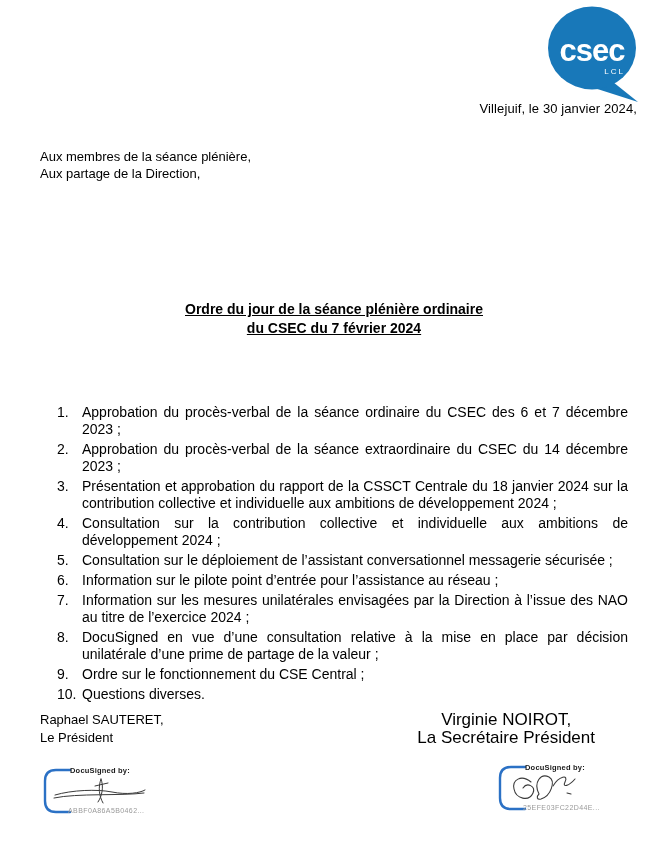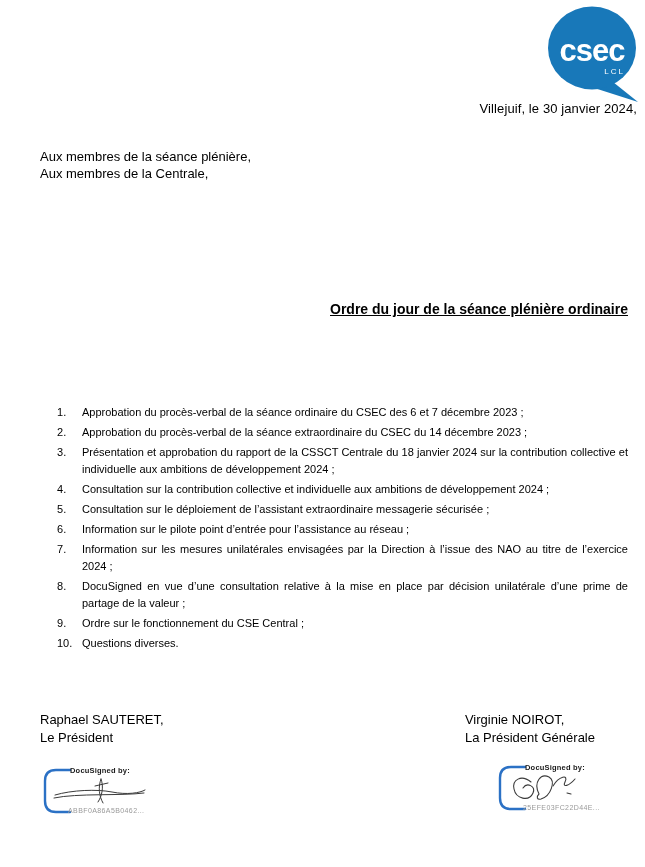--- a/index.html
+++ b/index.html
@@ -28,49 +28,49 @@
 
   
   .recipients {
     position:absolute; top:149px; left:40px;
     font-size:13px; line-height:16.8px;
   }
 
   
   .title-block {
     position:absolute; top:300px; left:40px; right:17px;
-    text-align:right; font-weight:bold;
+    text-align:center; font-weight:bold;
     font-size:14px; line-height:19.3px;
   }
   .u { text-decoration:underline; }
 
   
   .agenda { position:absolute; top:404px; left:40px; right:17px; }
   .agenda ol { list-style:none; counter-reset:item; padding-left:42px; }
   .agenda li {
     counter-increment:item;
     position:relative;
-    font-size:11px; line-height:17px;
+    font-size:14px; line-height:17px;
     margin-bottom:3px;
     text-align:justify;
   }
   .agenda li::before {
     content:counter(item) ".";
     position:absolute; left:-25px;
     text-align:left;
   }
 
   
   .sig-left {
     position:absolute; top:711px; left:40px;
     font-size:13px; line-height:17.5px;
   }
   .sig-right {
     position:absolute; top:711px; right:50px;
-    font-size:13px; line-height:17.5px; 
+    font-size:17px; line-height:17.5px; text-align:center;
   }
 
   
   .ds { position:absolute; width:130px; height:58px; }
   .ds-left  { left:42px;  top:765px; }
   .ds-right { left:497px; top:762px; }
   .ds-bracket { position:absolute; left:0; top:2px; }
   .ds-label {
     position:absolute; left:28px; top:1px;
     font-size:7.5px; font-weight:bold; letter-spacing:0.2px; color:#1a1a1a;
@@ -96,49 +96,50 @@
       <ellipse cx="44" cy="42" rx="44" ry="41.5" fill="#1878b9"></ellipse>
       <text x="44" y="55" text-anchor="middle" font-family="Liberation Sans, sans-serif" font-size="31" font-weight="bold" letter-spacing="-1" fill="#ffffff">csec</text>
       <text x="77" y="68" text-anchor="end" font-family="Liberation Sans, sans-serif" font-size="8" letter-spacing="2" fill="#ffffff">LCL</text>
     </svg>
   </div>
 
   <div class="dateline">Villejuif, le 30 janvier 2024,</div>
 
   <div class="recipients">
     <div>Aux membres de la séance plénière,</div>
-    <div>Aux membres de la Centrale,</div>
+    <div>Aux partage de la Direction,</div>
   </div>
 
   <div class="title-block">
     <div class="u">Ordre du jour de la séance plénière ordinaire</div>
+    <div class="u">du CSEC du 7 février 2024</div>
   </div>
 
   <div class="agenda">
     <ol>
       <li>Approbation du procès-verbal de la séance ordinaire du CSEC des 6 et 7 décembre 2023 ;</li>
       <li>Approbation du procès-verbal de la séance extraordinaire du CSEC du 14 décembre 2023 ;</li>
       <li>Présentation et approbation du rapport de la CSSCT Centrale du 18 janvier 2024 sur la contribution collective et individuelle aux ambitions de développement 2024 ;</li>
       <li>Consultation sur la contribution collective et individuelle aux ambitions de développement 2024 ;</li>
-      <li>Consultation sur le déploiement de l’assistant extraordinaire messagerie sécurisée ;</li>
+      <li>Consultation sur le déploiement de l’assistant conversationnel messagerie sécurisée ;</li>
       <li>Information sur le pilote point d’entrée pour l’assistance au réseau ;</li>
       <li>Information sur les mesures unilatérales envisagées par la Direction à l’issue des NAO au titre de l’exercice 2024 ;</li>
       <li>DocuSigned en vue d’une consultation relative à la mise en place par décision unilatérale d’une prime de partage de la valeur ;</li>
       <li>Ordre sur le fonctionnement du CSE Central ;</li>
       <li>Questions diverses.</li>
     </ol>
   </div>
 
   <div class="sig-left">
     <div>Raphael SAUTERET,</div>
     <div>Le Président</div>
   </div>
   <div class="sig-right">
     <div>Virginie NOIROT,</div>
-    <div>La Président Générale</div>
+    <div>La Secrétaire Président</div>
   </div>
 
   <div class="ds ds-left">
     <svg class="ds-bracket" width="30" height="48" viewBox="0 0 30 48">
       <path d="M28 3 H14 Q3 3 3 14 V34 Q3 45 14 45 H28" fill="none" stroke-width="2.4" stroke-linecap="round" stroke="#2b71c5"></path>
     </svg>
     <span class="ds-label">DocuSigned by:</span>
     <svg class="ds-sig-left" width="96" height="27" viewBox="0 0 96 27">
       <g fill="none" stroke="#3a3a3a" stroke-width="1" stroke-linecap="round">
         <path d="M3 17 C 20 12, 45 11, 60 14 C 75 17, 88 15, 93 12"></path>

